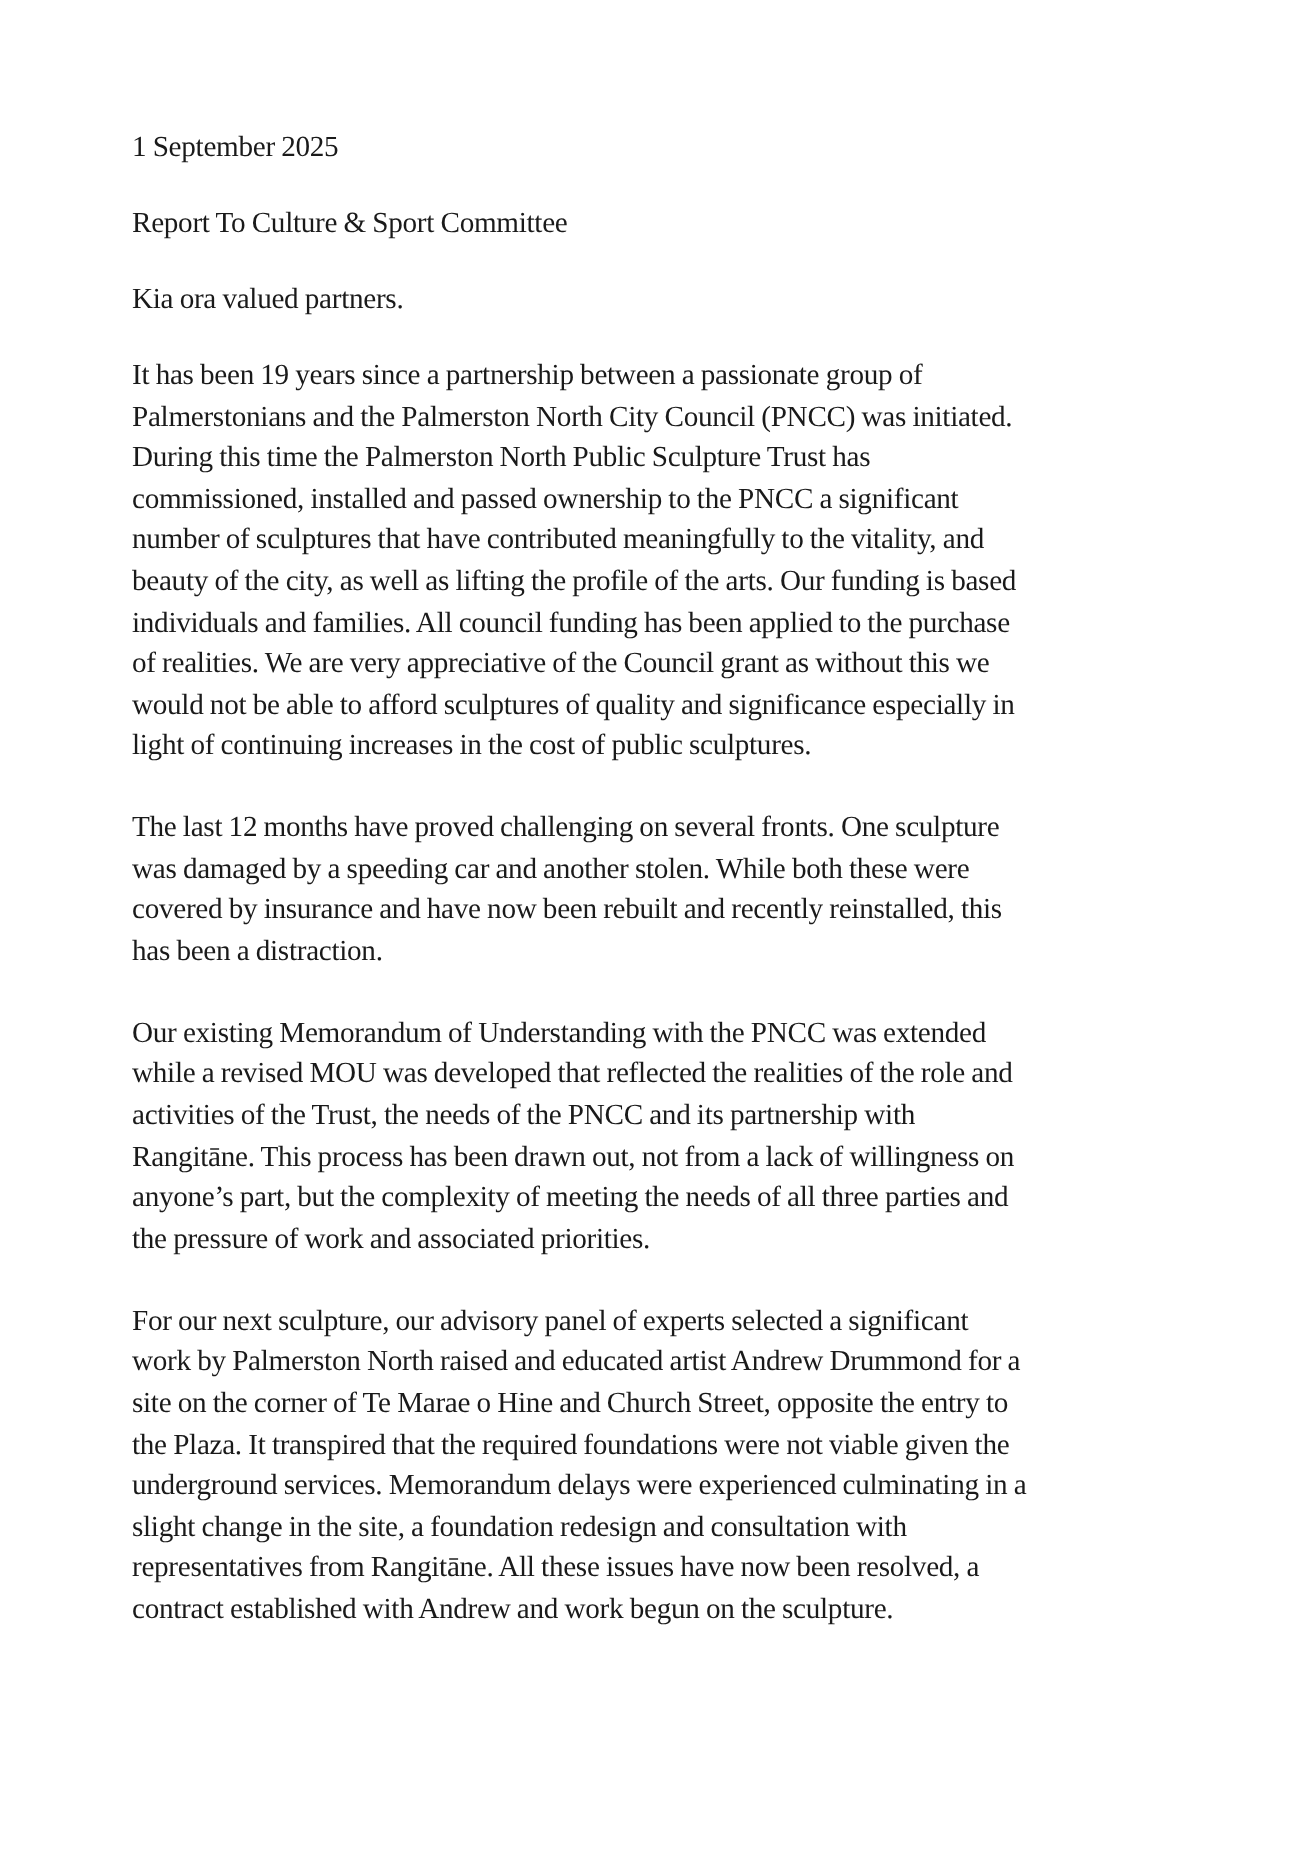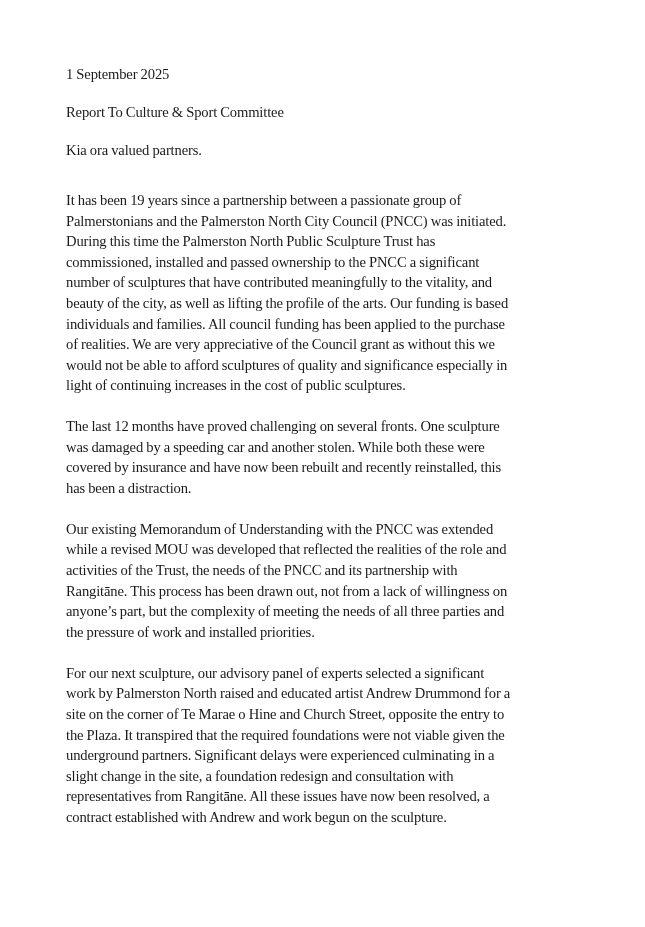--- a/index.html
+++ b/index.html
@@ -35,21 +35,21 @@
       display: block;
       white-space: nowrap;
     }
   </style>
 </head>
 <body>
 
 <div class="page">
   <p class="line-para">1 September 2025</p>
   <p class="line-para">Report To Culture &amp; Sport Committee</p>
-  <p class="line-para" style="margin-bottom:29px">Kia ora valued partners.</p>
+  <p class="line-para" style="margin-bottom:17px">Kia ora valued partners.</p>
 
   <div class="para">
     <span class="ln">It has been 19 years since a partnership between a passionate group of</span>
     <span class="ln">Palmerstonians and the Palmerston North City Council (PNCC) was initiated.</span>
     <span class="ln">During this time the Palmerston North Public Sculpture Trust has</span>
     <span class="ln">commissioned, installed and passed ownership to the PNCC a significant</span>
     <span class="ln">number of sculptures that have contributed meaningfully to the vitality, and</span>
     <span class="ln">beauty of the city, as well as lifting the profile of the arts. Our funding is based</span>
     <span class="ln">individuals and families. All council funding has been applied to the purchase</span>
     <span class="ln">of realities. We are very appreciative of the Council grant as without this we</span>
@@ -63,26 +63,26 @@
     <span class="ln">covered by insurance and have now been rebuilt and recently reinstalled, this</span>
     <span class="ln">has been a distraction.</span>
   </div>
 
   <div class="para">
     <span class="ln">Our existing Memorandum of Understanding with the PNCC was extended</span>
     <span class="ln">while a revised MOU was developed that reflected the realities of the role and</span>
     <span class="ln">activities of the Trust, the needs of the PNCC and its partnership with</span>
     <span class="ln">Rangitāne. This process has been drawn out, not from a lack of willingness on</span>
     <span class="ln">anyone’s part, but the complexity of meeting the needs of all three parties and</span>
-    <span class="ln">the pressure of work and installed priorities.</span>
+    <span class="ln">the pressure of work and associated priorities.</span>
   </div>
 
   <div class="para">
     <span class="ln">For our next sculpture, our advisory panel of experts selected a significant</span>
     <span class="ln">work by Palmerston North raised and educated artist Andrew Drummond for a</span>
     <span class="ln">site on the corner of Te Marae o Hine and Church Street, opposite the entry to</span>
     <span class="ln">the Plaza. It transpired that the required foundations were not viable given the</span>
-    <span class="ln">underground partners. Significant delays were experienced culminating in a</span>
+    <span class="ln">underground services. Memorandum delays were experienced culminating in a</span>
     <span class="ln">slight change in the site, a foundation redesign and consultation with</span>
     <span class="ln">representatives from Rangitāne. All these issues have now been resolved, a</span>
     <span class="ln">contract established with Andrew and work begun on the sculpture.</span>
   </div>
 </div>
 
 </body></html>

